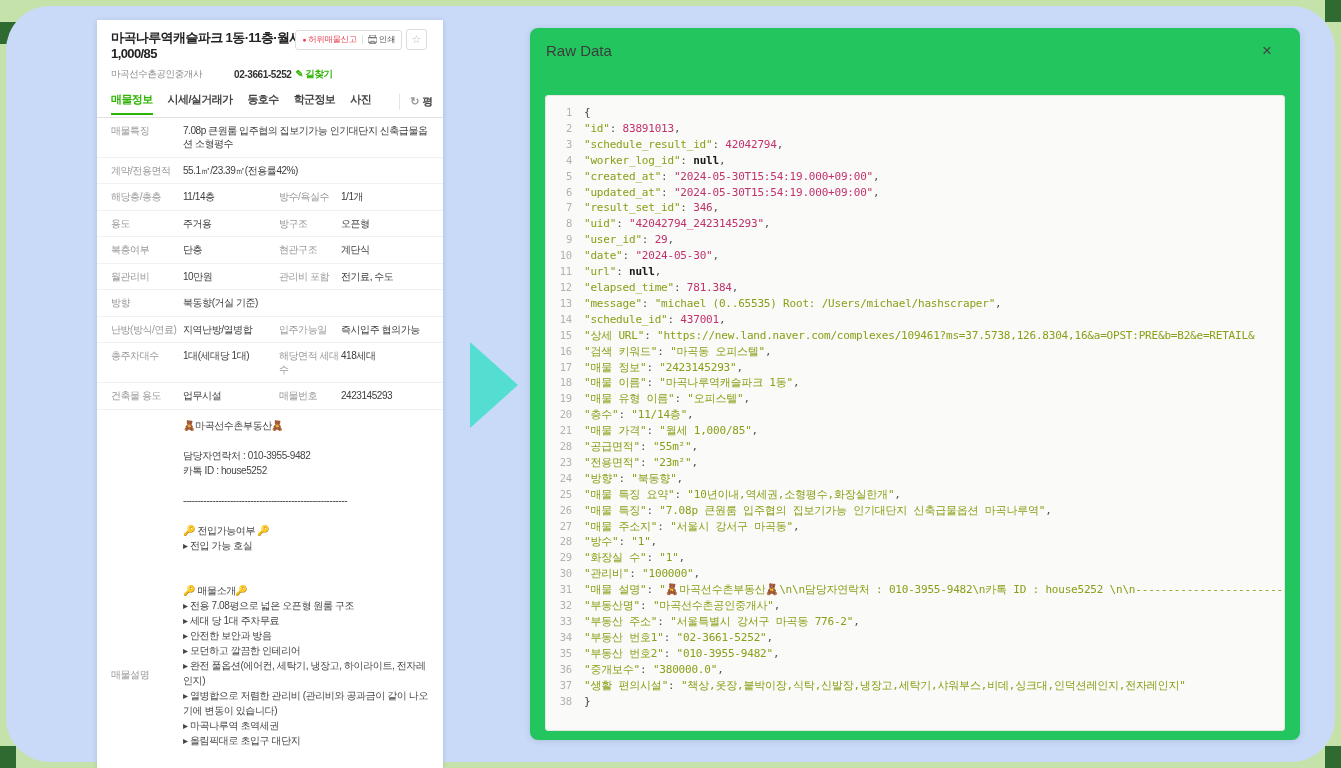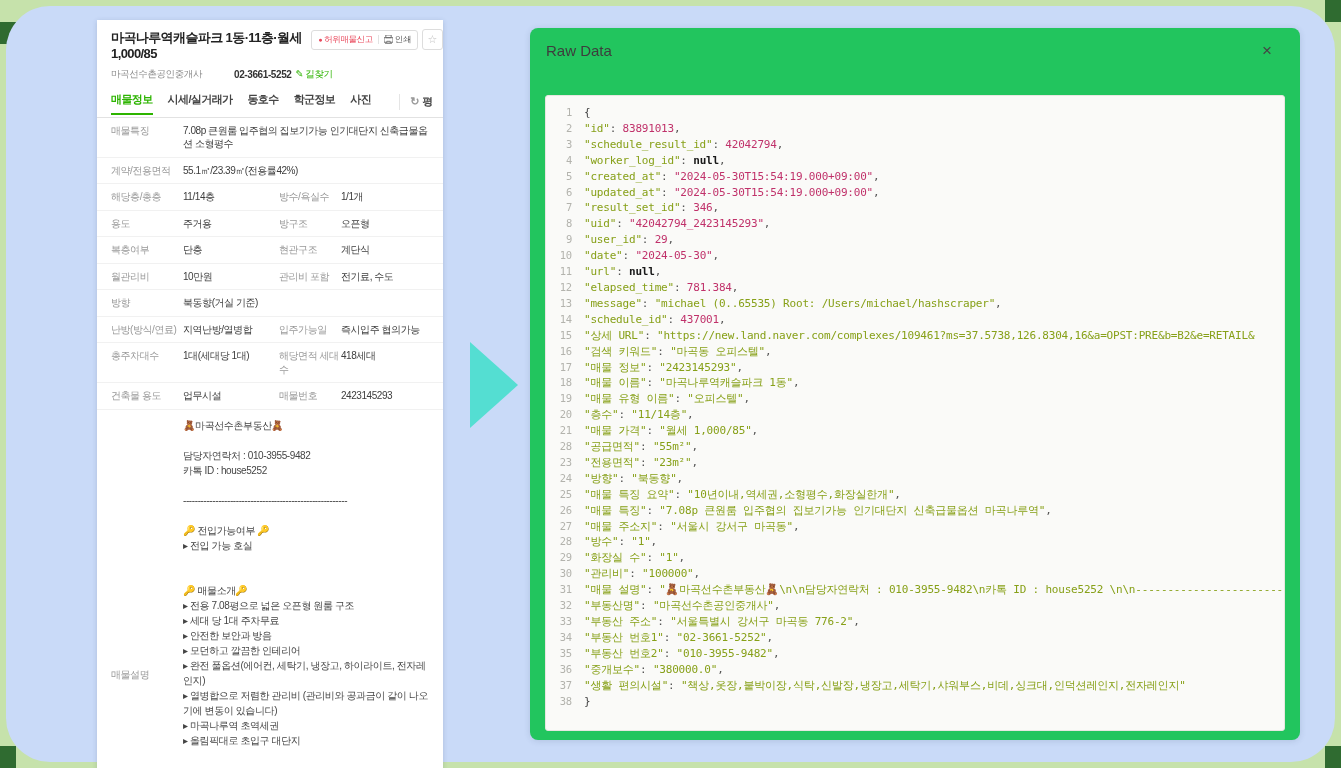--- a/index.html
+++ b/index.html
@@ -11,32 +11,32 @@
   .corner.bl{left:0;bottom:0;}
   .corner.br{right:0;bottom:0;}
   .blue-bg{position:absolute;left:6px;top:6px;right:6px;bottom:6px;
            background:#c9daf8;border-radius:44px;}
 
   
   .left-card{position:absolute;left:97px;top:20px;width:346px;height:764px;
              background:#fff;box-shadow:0 1px 5px rgba(40,60,90,.18);overflow:hidden;}
   .lc-head{position:relative;padding:10px 12px 0 14px;}
   .lc-title{font-size:13px;font-weight:bold;color:#222;letter-spacing:-.6px;width:210px;line-height:1.25;}
-  .lc-badges{position:absolute;right:0;top:9px;display:flex;align-items:center;gap:4px;}
+  .lc-badges{position:absolute;right:16px;top:9px;display:flex;align-items:center;gap:4px;}
   .pill{display:flex;align-items:center;border:1px solid #ddd;border-radius:3px;
         background:#fff;padding:3px 6px;font-size:8.5px;letter-spacing:-.4px;cursor:pointer;}
   .pill .dot{color:#e9485b;font-size:7px;margin-right:2px;}
   .pill .report{color:#e9485b;}
   .pill .sep{width:1px;height:9px;background:#e3e3e3;margin:0 5px;}
   .pill .print{color:#555;display:flex;align-items:center;gap:2px;}
   .star-btn{width:19px;height:19px;border:1px solid #ddd;border-radius:3px;display:flex;
             align-items:center;justify-content:center;color:#c3c3c3;font-size:11px;cursor:pointer;background:#fff;}
   .lc-agency{margin-top:5px;font-size:9.5px;color:#8a8a8a;letter-spacing:-.4px;display:flex;align-items:center;gap:4px;}
   .lc-agency .phone{color:#333;font-weight:bold;font-size:10px;margin-left:28px;}
-  .lc-agency .dir{color:#2db400;font-weight:normal;cursor:pointer;}
+  .lc-agency .dir{color:#2db400;font-weight:bold;cursor:pointer;}
   .lc-tabs{display:flex;align-items:center;margin-top:9px;padding:0 0 0 14px;
            border-bottom:1px solid #e2e2e2;height:27px;position:relative;}
   .tab{font-size:11px;font-weight:bold;color:#454545;letter-spacing:-.6px;margin-right:15px;
        padding-bottom:8px;cursor:pointer;}
   .tab.active{color:#2db400;border-bottom:2px solid #2db400;padding-bottom:6px;}
   .unit-toggle{position:absolute;right:10px;top:4px;display:flex;align-items:center;gap:3px;
                font-size:10.5px;font-weight:bold;color:#444;cursor:pointer;
                border-left:1px solid #e5e5e5;padding-left:10px;height:16px;}
   .unit-toggle .circ{color:#999;font-size:11px;}
 

